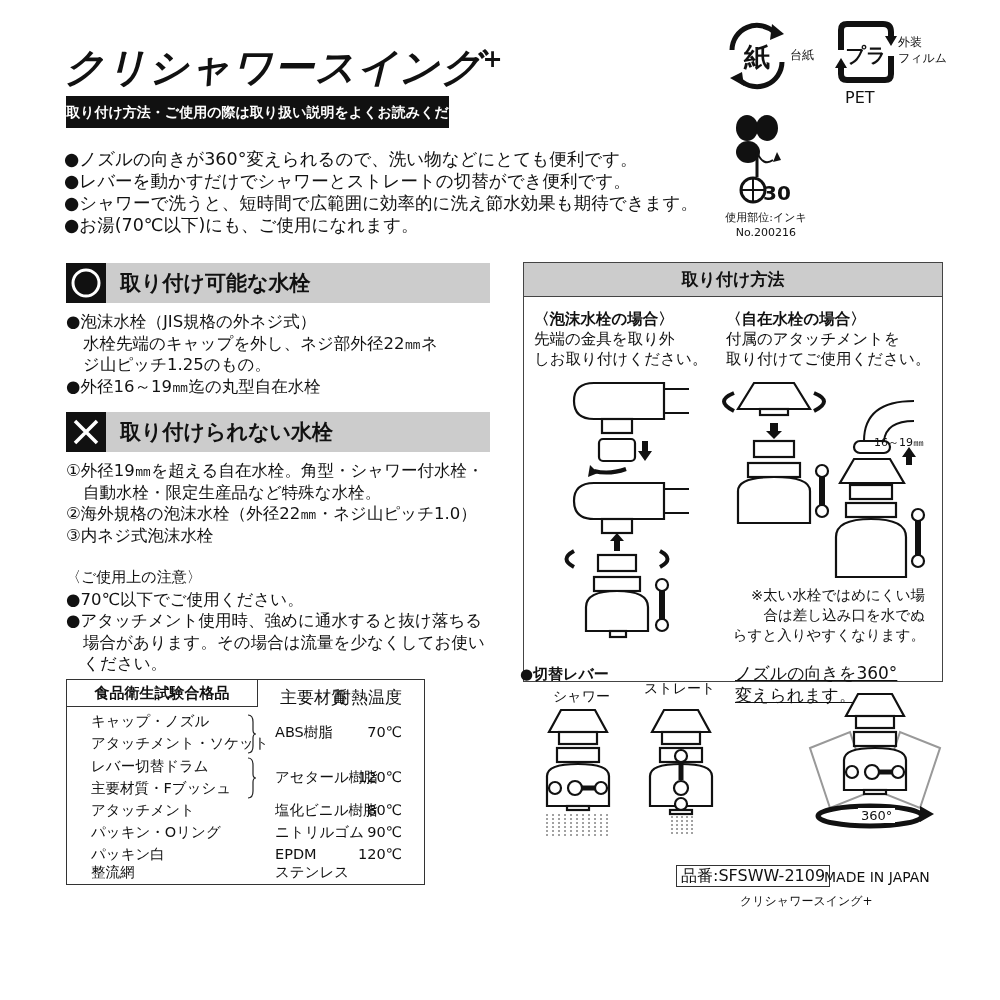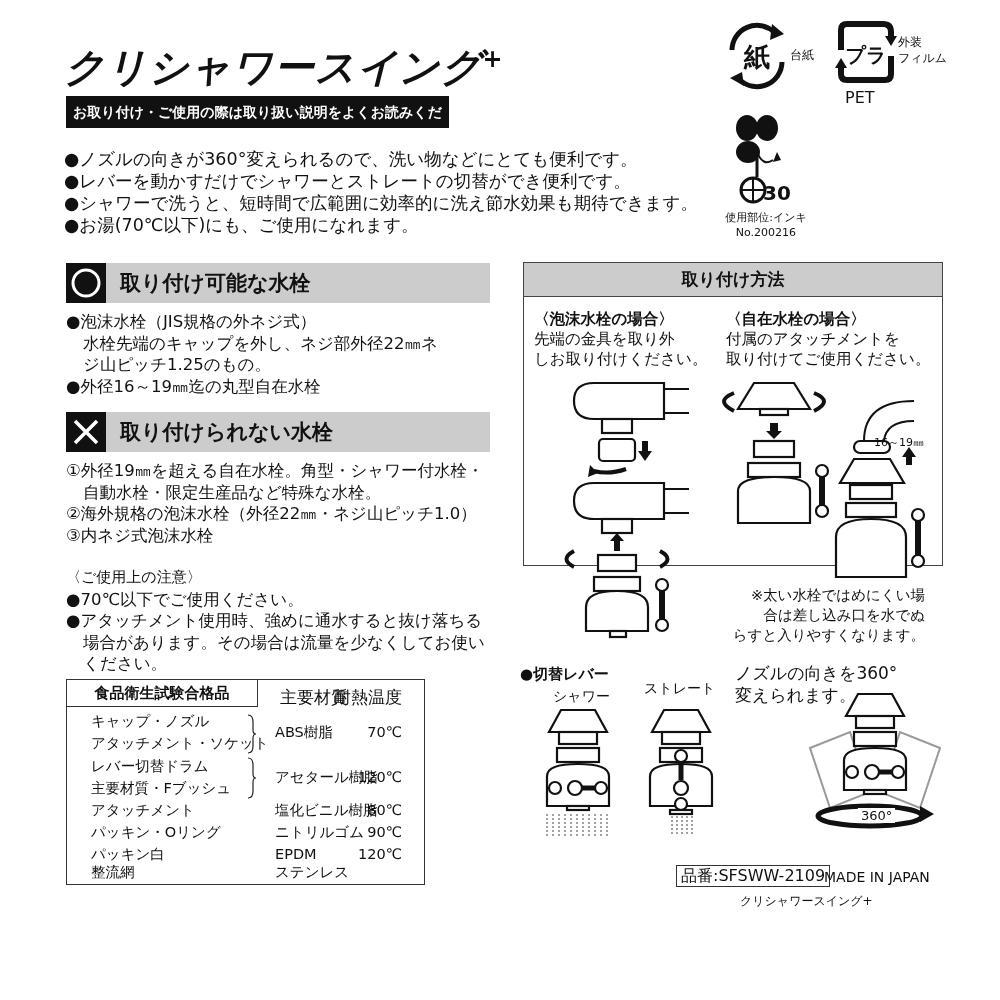--- a/index.html
+++ b/index.html
@@ -18,35 +18,35 @@
   .txt { font-size:16.5px; line-height:21.5px; white-space:nowrap; }
   .indent { padding-left:17px; }
   .mat-table { left:66px; top:679px; width:359px; height:206px; border:1px solid #333; box-sizing:border-box; font-size:14.5px; }
   .mat-head { position:absolute; left:-1px; top:-1px; width:192px; height:28px; border:1px solid #333; box-sizing:border-box;
               text-align:center; line-height:26px; font-weight:bold; font-size:15px; background:#fff; }
   .col-h { position:absolute; top:6px; font-weight:normal; font-size:17px; }
   .row { position:absolute; left:0; width:100%; height:22px; line-height:22px; }
   .c1 { position:absolute; left:24px; }
   .c2 { position:absolute; left:208px; }
   .c3 { position:absolute; right:22px; text-align:right; }
-  .right-panel { left:523px; top:262px; width:420px; height:304px; border:1px solid #444; box-sizing:border-box; }
+  .right-panel { left:523px; top:262px; width:420px; height:420px; border:1px solid #444; box-sizing:border-box; }
   .rp-head { position:absolute; left:0; top:0; width:100%; height:33px; background:#ccc; border-bottom:1px solid #444;
              text-align:center; line-height:33px; font-size:17px; font-weight:bold; }
   .rp-text { font-size:15.5px; line-height:20px; white-space:nowrap; }
   svg { position:absolute; overflow:visible; }
   .stroke { fill:#fff; stroke:#111; stroke-width:2.2; }
   .gstroke { fill:#fff; stroke:#999; stroke-width:2; }
 </style>
 </head>
 <body>
 
 <div class="abs title">
   <span>クリシャワースイング</span><sup>+</sup>
 </div>
-<div class="abs warnbar">お取り付け・ご使用の際は取り扱い説明をよくお読みください。</div>
+<div class="abs warnbar">取り付け方法・ご使用の際は取り扱い説明をよくお読みください。</div>
 
 <div>
   <svg style="left:722px;top:20px;" width="70" height="70" viewBox="0 0 70 70">
     <path d="M10 30 A25 25 0 0 1 52 12" fill="none" stroke="#111" stroke-width="5"></path>
     <polygon points="50,4 62,14 48,20" fill="#111"></polygon>
     <path d="M60 42 A25 25 0 0 1 18 60" fill="none" stroke="#111" stroke-width="5"></path>
     <polygon points="20,52 8,58 22,66" fill="#111"></polygon>
     <text x="35" y="46" text-anchor="middle" font-size="26" font-weight="bold" fill="#111">紙</text>
   </svg>
   <span class="abs" style="left:790px;top:47px;font-size:12px;">台紙</span>
@@ -250,21 +250,21 @@
   <div class="abs rp-text" style="left:205px;top:322px;font-size:14.5px;line-height:20px;text-align:right;width:196px;">
     <div>※太い水栓ではめにくい場</div>
     <div>合は差し込み口を水でぬ</div>
     <div>らすと入りやすくなります。</div>
   </div>
 </div>
 
 <div class="abs" style="left:520px;top:665px;font-size:15px;font-weight:bold;">●切替レバー</div>
 <div class="abs" style="left:553px;top:688px;font-size:14px;">シャワー</div>
 <div class="abs" style="left:644px;top:680px;font-size:14px;">ストレート</div>
-<div class="abs" style="left:735px;top:662px;font-size:17px;line-height:22px;">
+<div class="abs" style="left:735px;top:662px;font-size:17px;line-height:22px;text-decoration:underline;">
   <div>ノズルの向きを360°</div>
   <div>変えられます。</div>
 </div>
 
 <svg style="left:545px;top:708px;" width="70" height="132" viewBox="0 0 70 132">
   <polygon class="stroke" points="16,2 50,2 62,24 4,24"></polygon>
   <rect class="stroke" x="14" y="24" width="38" height="12"></rect>
   <rect class="stroke" x="12" y="40" width="42" height="14"></rect>
   <path class="stroke" d="M2 98 L2 68 Q2 56 33 56 Q64 56 64 68 L64 98 Z"></path>
   <circle class="stroke" cx="10" cy="80" r="6"></circle>

